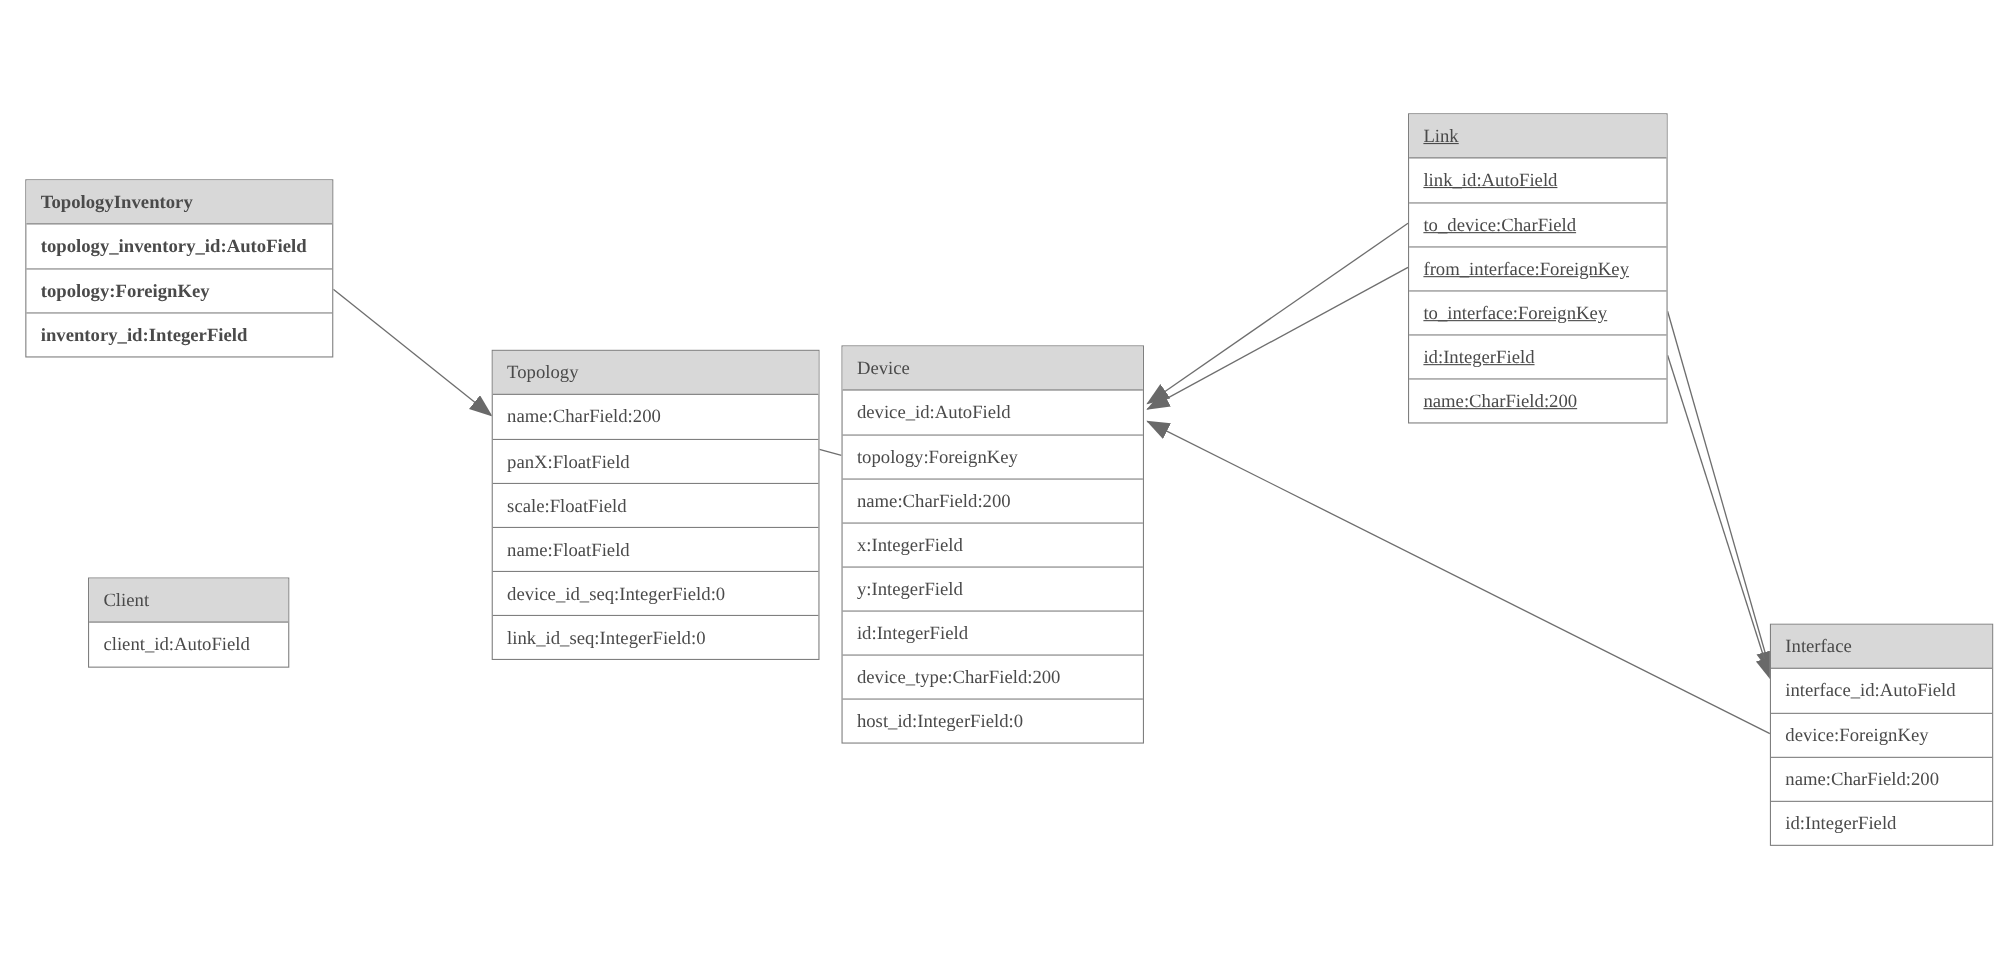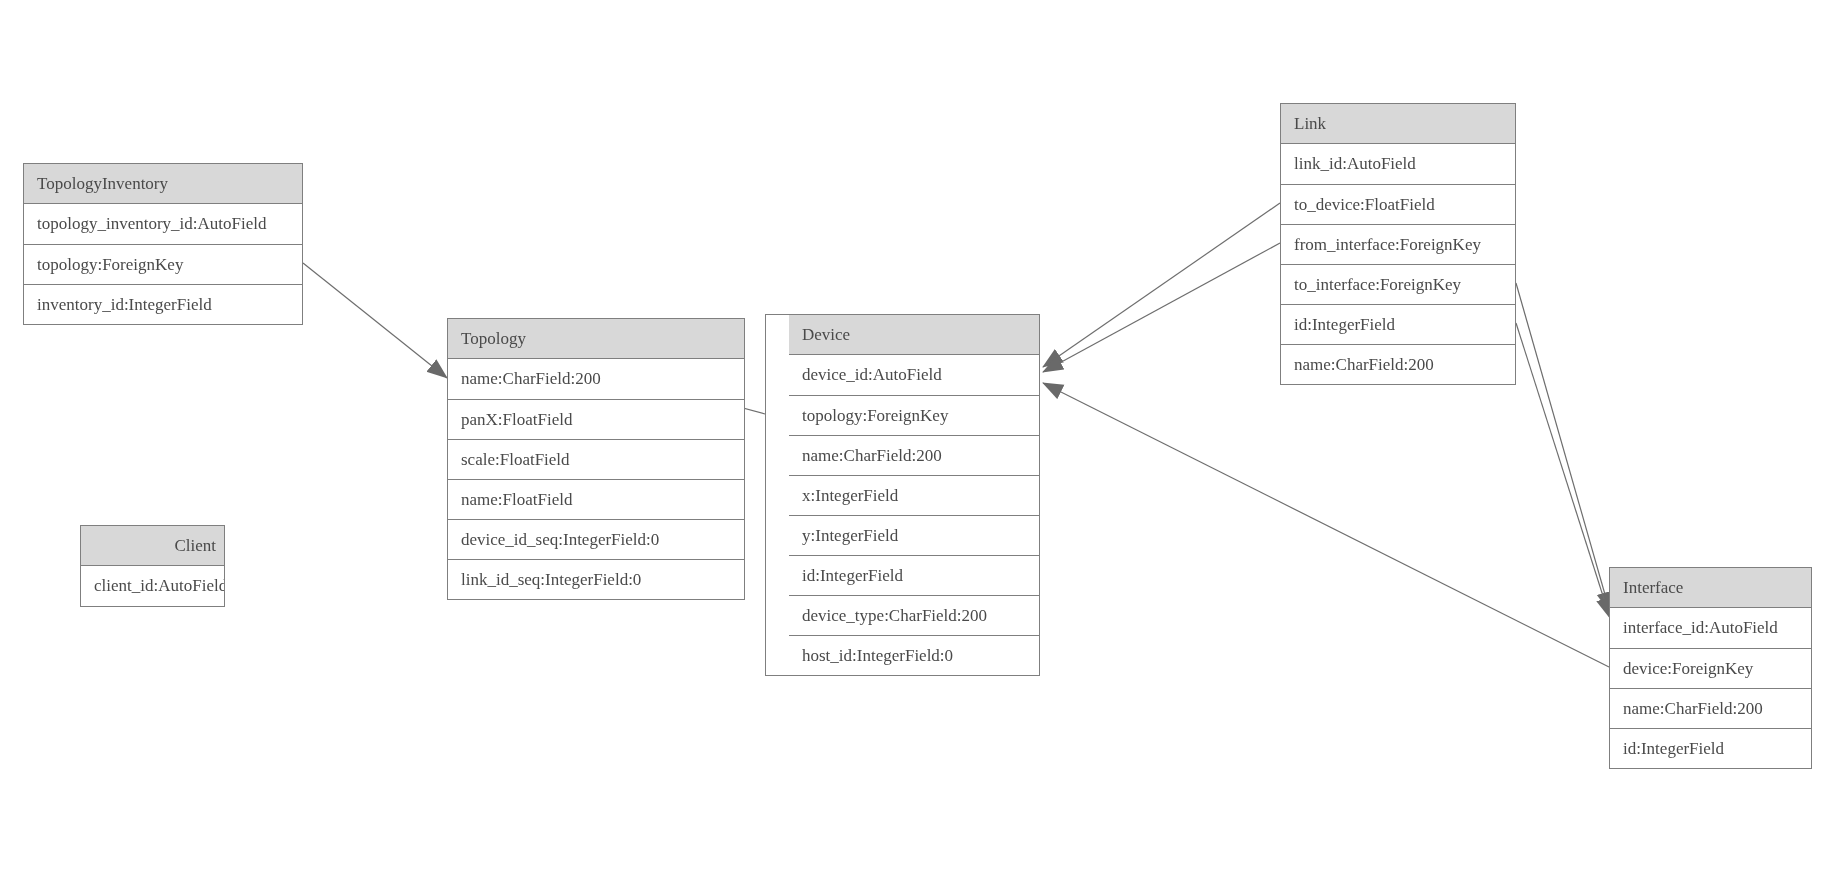--- a/index.html
+++ b/index.html
@@ -73,58 +73,58 @@
     </defs>
     <line class="edge" x1="303" y1="263" x2="447" y2="378" marker-end="url(#arrow)"></line>
     <line class="edge" x1="765" y1="414" x2="702" y2="397" marker-end="url(#arrow)"></line>
     <line class="edge" x1="1280" y1="203" x2="1043" y2="367" marker-end="url(#arrow)"></line>
     <line class="edge" x1="1280" y1="243" x2="1043" y2="372" marker-end="url(#arrow)"></line>
     <line class="edge" x1="1516" y1="283" x2="1610" y2="612" marker-end="url(#arrow)"></line>
     <line class="edge" x1="1516" y1="323" x2="1610" y2="618" marker-end="url(#arrow)"></line>
     <line class="edge" x1="1609" y1="667" x2="1043" y2="383" marker-end="url(#arrow)"></line>
   </svg>
 
-  <div class="entity" style="left:23px; top:163px; width:280px;">
+  <div class="entity" style="left:23px; top:163px; width:280px;font-weight:bold;">
     <div class="entity-header">TopologyInventory</div>
     <div class="entity-row">topology_inventory_id:AutoField</div>
     <div class="entity-row">topology:ForeignKey</div>
     <div class="entity-row">inventory_id:IntegerField</div>
   </div>
 
   <div class="entity" style="left:447px; top:318px; width:298px;">
     <div class="entity-header">Topology</div>
     <div class="entity-row">name:CharField:200</div>
     <div class="entity-row">panX:FloatField</div>
     <div class="entity-row">scale:FloatField</div>
     <div class="entity-row">name:FloatField</div>
     <div class="entity-row">device_id_seq:IntegerField:0</div>
     <div class="entity-row">link_id_seq:IntegerField:0</div>
   </div>
 
-  <div class="entity" style="left:80px; top:525px; width:145px;text-align:right;">
+  <div class="entity" style="left:80px; top:525px; width:183px;">
     <div class="entity-header">Client</div>
     <div class="entity-row">client_id:AutoField</div>
   </div>
 
-  <div class="entity" style="left:765px; top:314px; width:275px;padding-left:23px;">
+  <div class="entity" style="left:765px; top:314px; width:275px;">
     <div class="entity-header">Device</div>
     <div class="entity-row">device_id:AutoField</div>
     <div class="entity-row">topology:ForeignKey</div>
     <div class="entity-row">name:CharField:200</div>
     <div class="entity-row">x:IntegerField</div>
     <div class="entity-row">y:IntegerField</div>
     <div class="entity-row">id:IntegerField</div>
     <div class="entity-row">device_type:CharField:200</div>
     <div class="entity-row">host_id:IntegerField:0</div>
   </div>
 
-  <div class="entity" style="left:1280px; top:103px; width:236px;">
+  <div class="entity" style="left:1280px; top:103px; width:236px;text-decoration:underline;">
     <div class="entity-header">Link</div>
     <div class="entity-row">link_id:AutoField</div>
-    <div class="entity-row">to_device:FloatField</div>
+    <div class="entity-row">to_device:CharField</div>
     <div class="entity-row">from_interface:ForeignKey</div>
     <div class="entity-row">to_interface:ForeignKey</div>
     <div class="entity-row">id:IntegerField</div>
     <div class="entity-row">name:CharField:200</div>
   </div>
 
   <div class="entity" style="left:1609px; top:567px; width:203px;">
     <div class="entity-header">Interface</div>
     <div class="entity-row">interface_id:AutoField</div>
     <div class="entity-row">device:ForeignKey</div>

